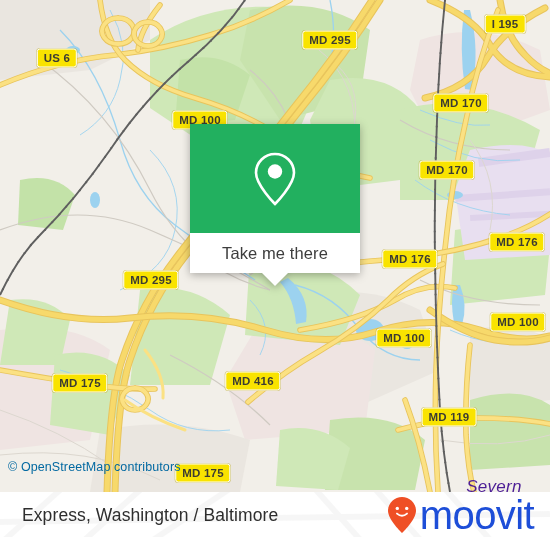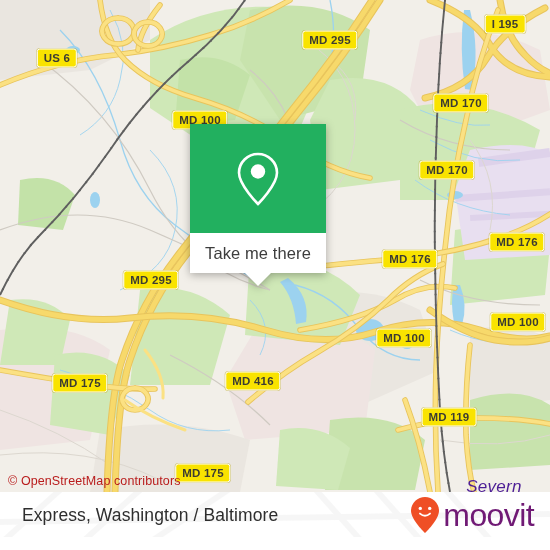--- a/index.html
+++ b/index.html
@@ -13,41 +13,41 @@
   
   .shield{position:absolute;background:#f9e300;border:1.6px solid #ffffff;
           border-radius:3px;color:#3c3c32;font-size:11.5px;font-weight:bold;
           letter-spacing:.2px;padding:2px 6px 3px 6px;line-height:12px;
           white-space:nowrap;box-shadow:0 0 0 .6px rgba(180,160,0,.45);
           transform:translate(-50%,-50%);}
   .place-label{position:absolute;transform:translate(-50%,-50%);
           color:#4c1d95;font-size:17px;letter-spacing:.3px;white-space:nowrap;font-style:italic;}
 
   
-  #attrib{position:absolute;left:8px;bottom:4px;font-size:12.5px;color:#b91c1c;
+  #attrib{position:absolute;left:8px;bottom:18px;font-size:12.5px;color:#0369a1;
           letter-spacing:.1px;white-space:nowrap;z-index:30;text-align:center;}
 
   
-  #card{position:absolute;left:190px;top:124px;width:136px;z-index:40;
+  #card{position:absolute;left:190px;top:124px;width:170px;z-index:40;
         filter:drop-shadow(0 2px 4px rgba(0,0,0,.30));}
   #card-top{height:109px;background:#22b05f;display:flex;align-items:center;justify-content:center;}
   #card-bottom{height:40px;background:#ffffff;display:flex;align-items:center;justify-content:center;position:relative;}
   #card-bottom .cta{color:#3d3d3d;font-size:16.5px;letter-spacing:.1px;}
   #tail{position:absolute;left:50%;top:40px;transform:translateX(-50%);
         width:0;height:0;border-left:13px solid transparent;border-right:13px solid transparent;
         border-top:13px solid #ffffff;}
 
   
   #footer{position:absolute;left:0;top:492px;width:550px;height:45px;background:#ffffff;overflow:hidden;}
   #footer-wm{position:absolute;left:0;top:0;width:550px;height:58px;opacity:.5;}
   #footer-title{position:absolute;left:22px;top:50%;transform:translateY(-50%);
         font-size:17.5px;color:#2e2e2e;letter-spacing:.1px;white-space:nowrap;}
   #brand{position:absolute;right:16px;top:50%;transform:translateY(-50%);
         display:flex;align-items:center;gap:3px;}
-  #brand-name{font-size:32px;color:#701a75;letter-spacing:-.6px;line-height:32px;font-weight:normal;}
+  #brand-name{font-size:40px;color:#1d4ed8;letter-spacing:-.6px;line-height:32px;font-weight:normal;}
 </style>
 </head>
 <body>
 
 <div id="app">
 
   <div id="map">
 
     <svg width="550" height="492" viewBox="0 0 550 492">
       <defs>

